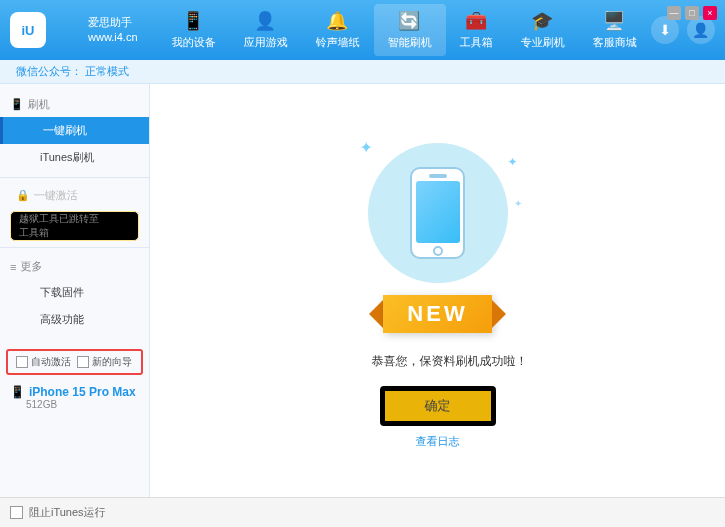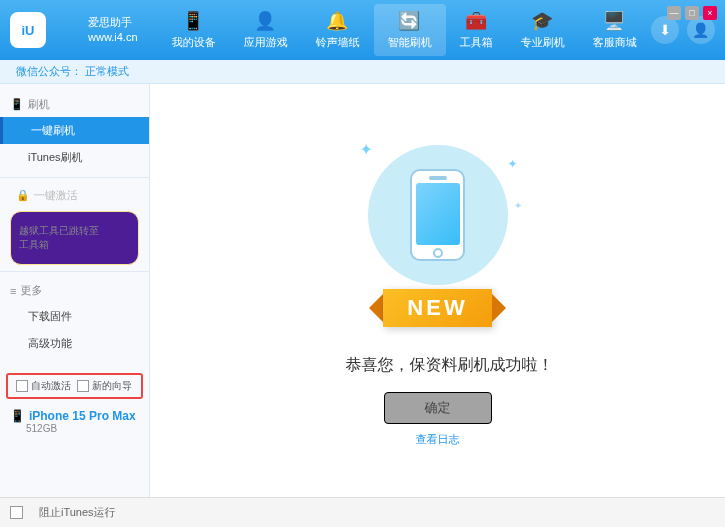--- a/index.html
+++ b/index.html
@@ -30,36 +30,36 @@
     .breadcrumb span { color: #2196e8; }
 
     
     .main { display: flex; height: calc(527px - 60px - 24px - 30px); }
 
     
     .sidebar { width: 150px; background: #f7f9fc; border-right: 1px solid #dde8f5; padding: 8px 0; overflow-y: auto; }
     .sidebar-section { margin-bottom: 4px; }
     .sidebar-item { padding: 6px 16px; cursor: pointer; color: #444; font-size: 12px; display: flex; align-items: center; gap: 6px; }
     .sidebar-item.active { background: #2196e8; color: white; border-left: 3px solid #1565c0; }
-    .sidebar-item.sub { padding-left: 28px; font-size: 11px; }
+    .sidebar-item.sub { padding-left: 40px; font-size: 11px; }
     .sidebar-section-header { padding: 5px 10px; color: #888; font-size: 11px; display: flex; align-items: center; gap: 4px; }
     .sidebar-disabled { padding: 4px 16px; color: #bbb; font-size: 11px; display: flex; align-items: center; gap: 4px; }
-    .sidebar-notice { margin: 4px 10px; padding: 12px 8px; background: #4c1d95; border: 1px solid #ffe58f; border-radius: 11px; font-size: 10px; color: #888; line-height: 1.4; }
+    .sidebar-notice { margin: 4px 10px; padding: 0 8px; background: #000000; border: 1px solid #ffe58f; border-radius: 5px; font-size: 10px; color: #888; line-height: 1.4; }
     .divider { height: 1px; background: #e0e8f4; margin: 6px 0; }
 
     
     .content { flex: 1; display: flex; flex-direction: column; align-items: center; justify-content: center; background: #fff; position: relative; }
     .success-illustration { position: relative; width: 180px; height: 200px; margin-bottom: 20px; }
-    .success-text { font-size: 16px; color: #333; margin-bottom: 16px; margin-left: 24px; }
-    .confirm-btn { padding: 6px 40px; background: #a3a3a3; border: 1px solid #000000; border-radius: 4px; cursor: pointer; font-size: 13px; color: #444; margin-bottom: 8px; }
+    .success-text { font-size: 12px; color: #333; margin-bottom: 16px; margin-left: 24px; }
+    .confirm-btn { padding: 6px 40px; background: #eab308; border: 5px solid #000000; border-radius: 4px; cursor: pointer; font-size: 13px; color: #444; margin-bottom: 8px; }
     .view-log { font-size: 11px; color: #2196e8; cursor: pointer; }
 
     
     .bottom-bar { height: 30px; background: #f5f5f5; border-top: 1px solid #ddd; display: flex; align-items: center; padding: 0 10px; font-size: 11px; color: #666; gap: 16px; }
-    .bottom-left { display: flex; align-items: center; gap: 16px; }
+    .bottom-left { display: flex; align-items: center; gap: 6px; }
     .bottom-right { margin-left: auto; display: flex; gap: 16px; align-items: center; }
     .bottom-right span { cursor: pointer; color: #555; }
     .auto-activate-row { display: flex; align-items: flex-end; gap: 6px; padding: 4px 8px; border: 2px solid #e44; border-radius: 3px; margin: 4px 6px; }
     .checkbox-label { display: flex; align-items: center; gap: 3px; font-size: 10px; color: #555; cursor: pointer; }
     .chk { width: 12px; height: 12px; border: 1px solid #999; background: white; display: flex; align-items: center; justify-content: center; }
     .device-info { padding: 6px 10px; }
     .device-name { font-size: 12px; color: #2196e8; font-weight: bold; display: flex; align-items: center; gap: 4px; }
     .device-sub { font-size: 10px; color: #888; padding-left: 16px; }
     .lock-icon { color: #ccc; font-size: 11px; }
   </style>
@@ -206,21 +206,21 @@
             <div style="width:18px; height:4px; background:#99cce8; border-radius:2px; margin-top:5px;"></div>
             <div style="width:44px; height:62px; background:linear-gradient(135deg,#7dd3fc,#38bdf8); border-radius:3px; margin-top:3px;"></div>
             <div style="width:10px; height:10px; border-radius:50%; border:2px solid #99cce8; margin-top:3px;"></div>
           </div>
         </div>
 
         <div style="position:absolute; top:5px; left:12px; color:#7dd3fc; font-size:16px;">✦</div>
         <div style="position:absolute; top:22px; right:10px; color:#7dd3fc; font-size:12px;">✦</div>
         <div style="position:absolute; top:65px; right:5px; color:#aaddf5; font-size:10px;">✦</div>
 
-        <div style="position:absolute; bottom:8px; left:0; right:0; display:flex; align-items:center; justify-content:center;">
+        <div style="position:absolute; bottom:0; left:0; right:0; display:flex; align-items:center; justify-content:center;">
           <div style="position:relative; display:inline-flex; align-items:center;">
             <div style="width:0; height:0; border-top:14px solid transparent; border-bottom:14px solid transparent; border-right:14px solid #d97706;"></div>
             <div style="background:linear-gradient(135deg,#fbbf24,#f59e0b); padding:6px 24px; color:white; font-weight:bold; font-size:22px; letter-spacing:3px; box-shadow:2px 2px 8px rgba(0,0,0,0.2);">
               <span>NEW</span>
             </div>
             <div style="width:0; height:0; border-top:14px solid transparent; border-bottom:14px solid transparent; border-left:14px solid #d97706;"></div>
           </div>
         </div>
       </div>
 

